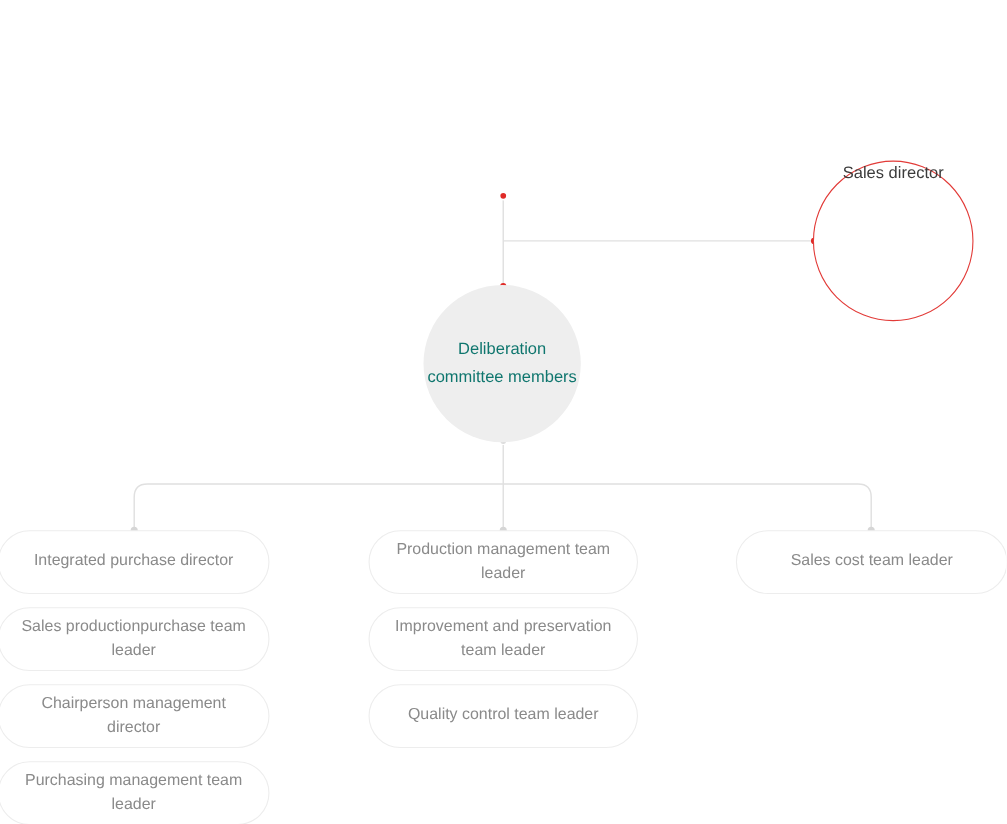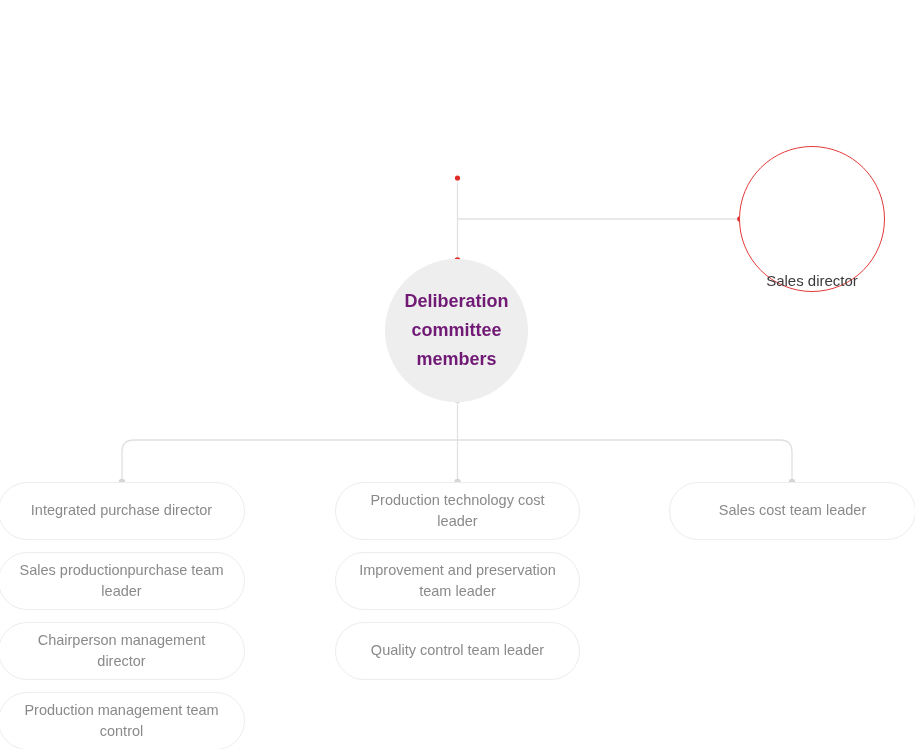--- a/index.html
+++ b/index.html
@@ -57,21 +57,21 @@
   .node-outline {
     position: absolute;
     left: 739px;
     top: 146px;
     width: 146px;
     height: 146px;
     border-radius: 50%;
     border: 1px solid #e23b38;
     background: #ffffff;
     display: flex;
-    align-items: flex-end;
+    align-items: flex-start;
     justify-content: center;
     text-align: center;
     box-sizing: border-box;
   }
   .node-outline .node-label {
     color: #3b3b3b;
     font-size: 15px;
     line-height: 1.4;
   }
 
@@ -84,24 +84,23 @@
     height: 143px;
     border-radius: 50%;
     background: #eeeeee;
     display: flex;
     align-items: center;
     justify-content: center;
     text-align: center;
     box-sizing: border-box;
   }
   .node-gray .node-label {
-    color: #701a75;
-    font-size: 18px;
+    color: #0f766e;
+    font-size: 15px;
     line-height: 1.62;
-    font-weight: bold;
   }
 
   
   .pill {
     position: absolute;
     height: 58px;
     border: 1px solid #ededed;
     border-radius: 29px;
     background: #ffffff;
     display: flex;
@@ -164,25 +163,25 @@
   <div class="pill col-left row-0">
     <span class="node-label">Integrated purchase director</span>
   </div>
   <div class="pill col-left row-1">
     <span class="node-label">Sales productionpurchase team leader</span>
   </div>
   <div class="pill col-left row-2">
     <span class="node-label">Chairperson management director</span>
   </div>
   <div class="pill col-left row-3">
-    <span class="node-label">Production management team control</span>
+    <span class="node-label">Purchasing management team leader</span>
   </div>
 
   <div class="pill col-mid row-0">
-    <span class="node-label">Production technology cost leader</span>
+    <span class="node-label">Production management team leader</span>
   </div>
   <div class="pill col-mid row-1">
     <span class="node-label">Improvement and preservation team leader</span>
   </div>
   <div class="pill col-right row-0">
     <span class="node-label">Sales cost team leader</span>
   </div>
 
   <div class="pill col-mid row-2">
     <span class="node-label">Quality control team leader</span>

